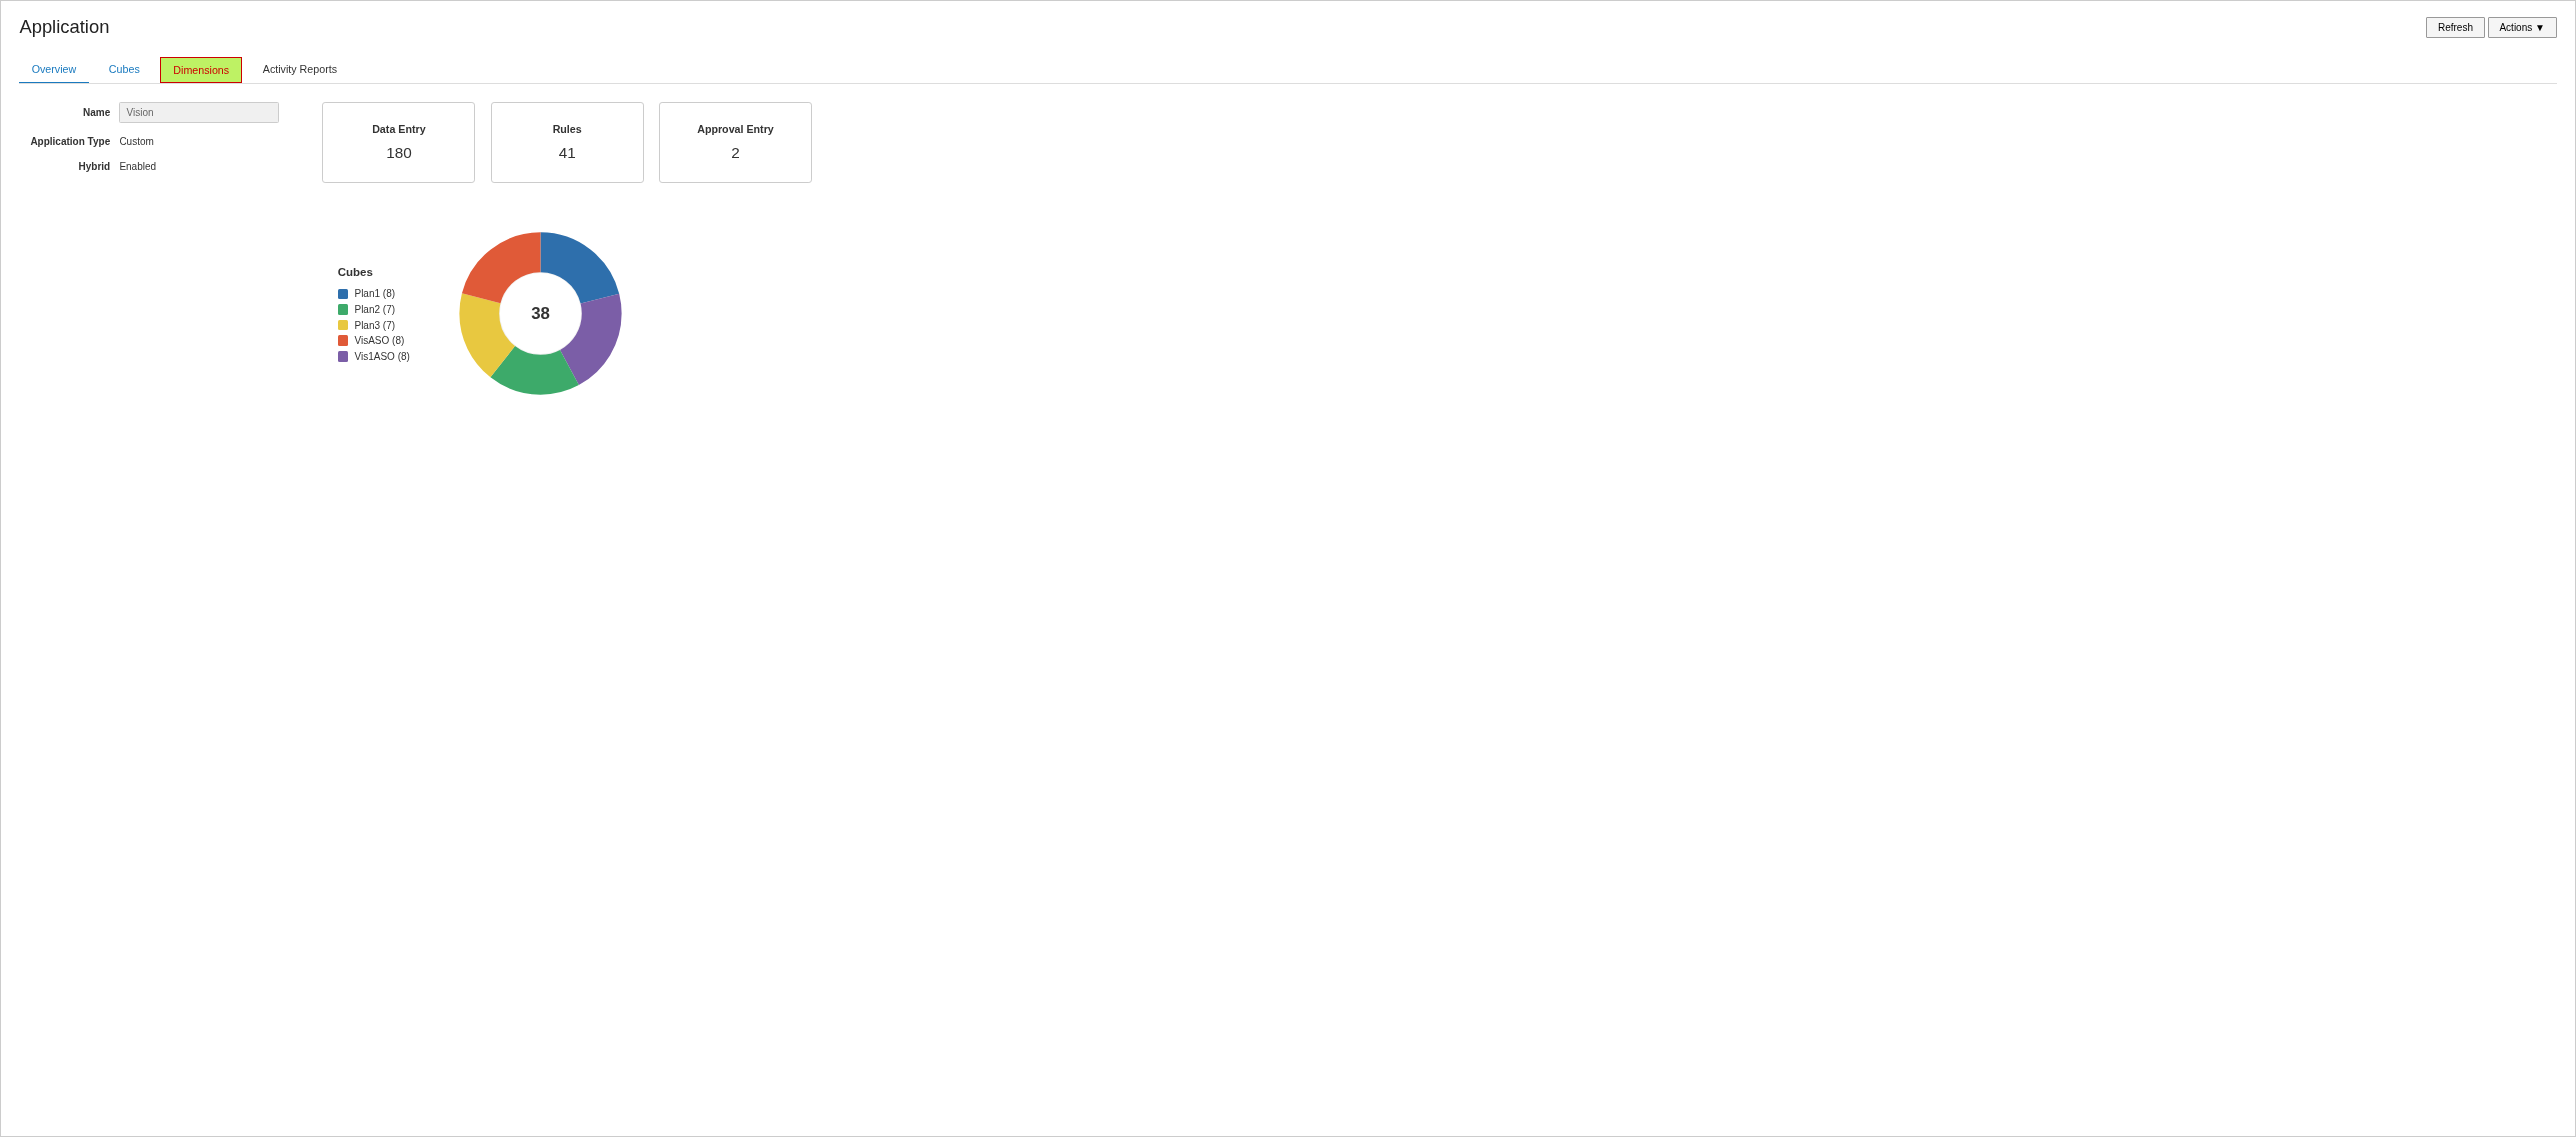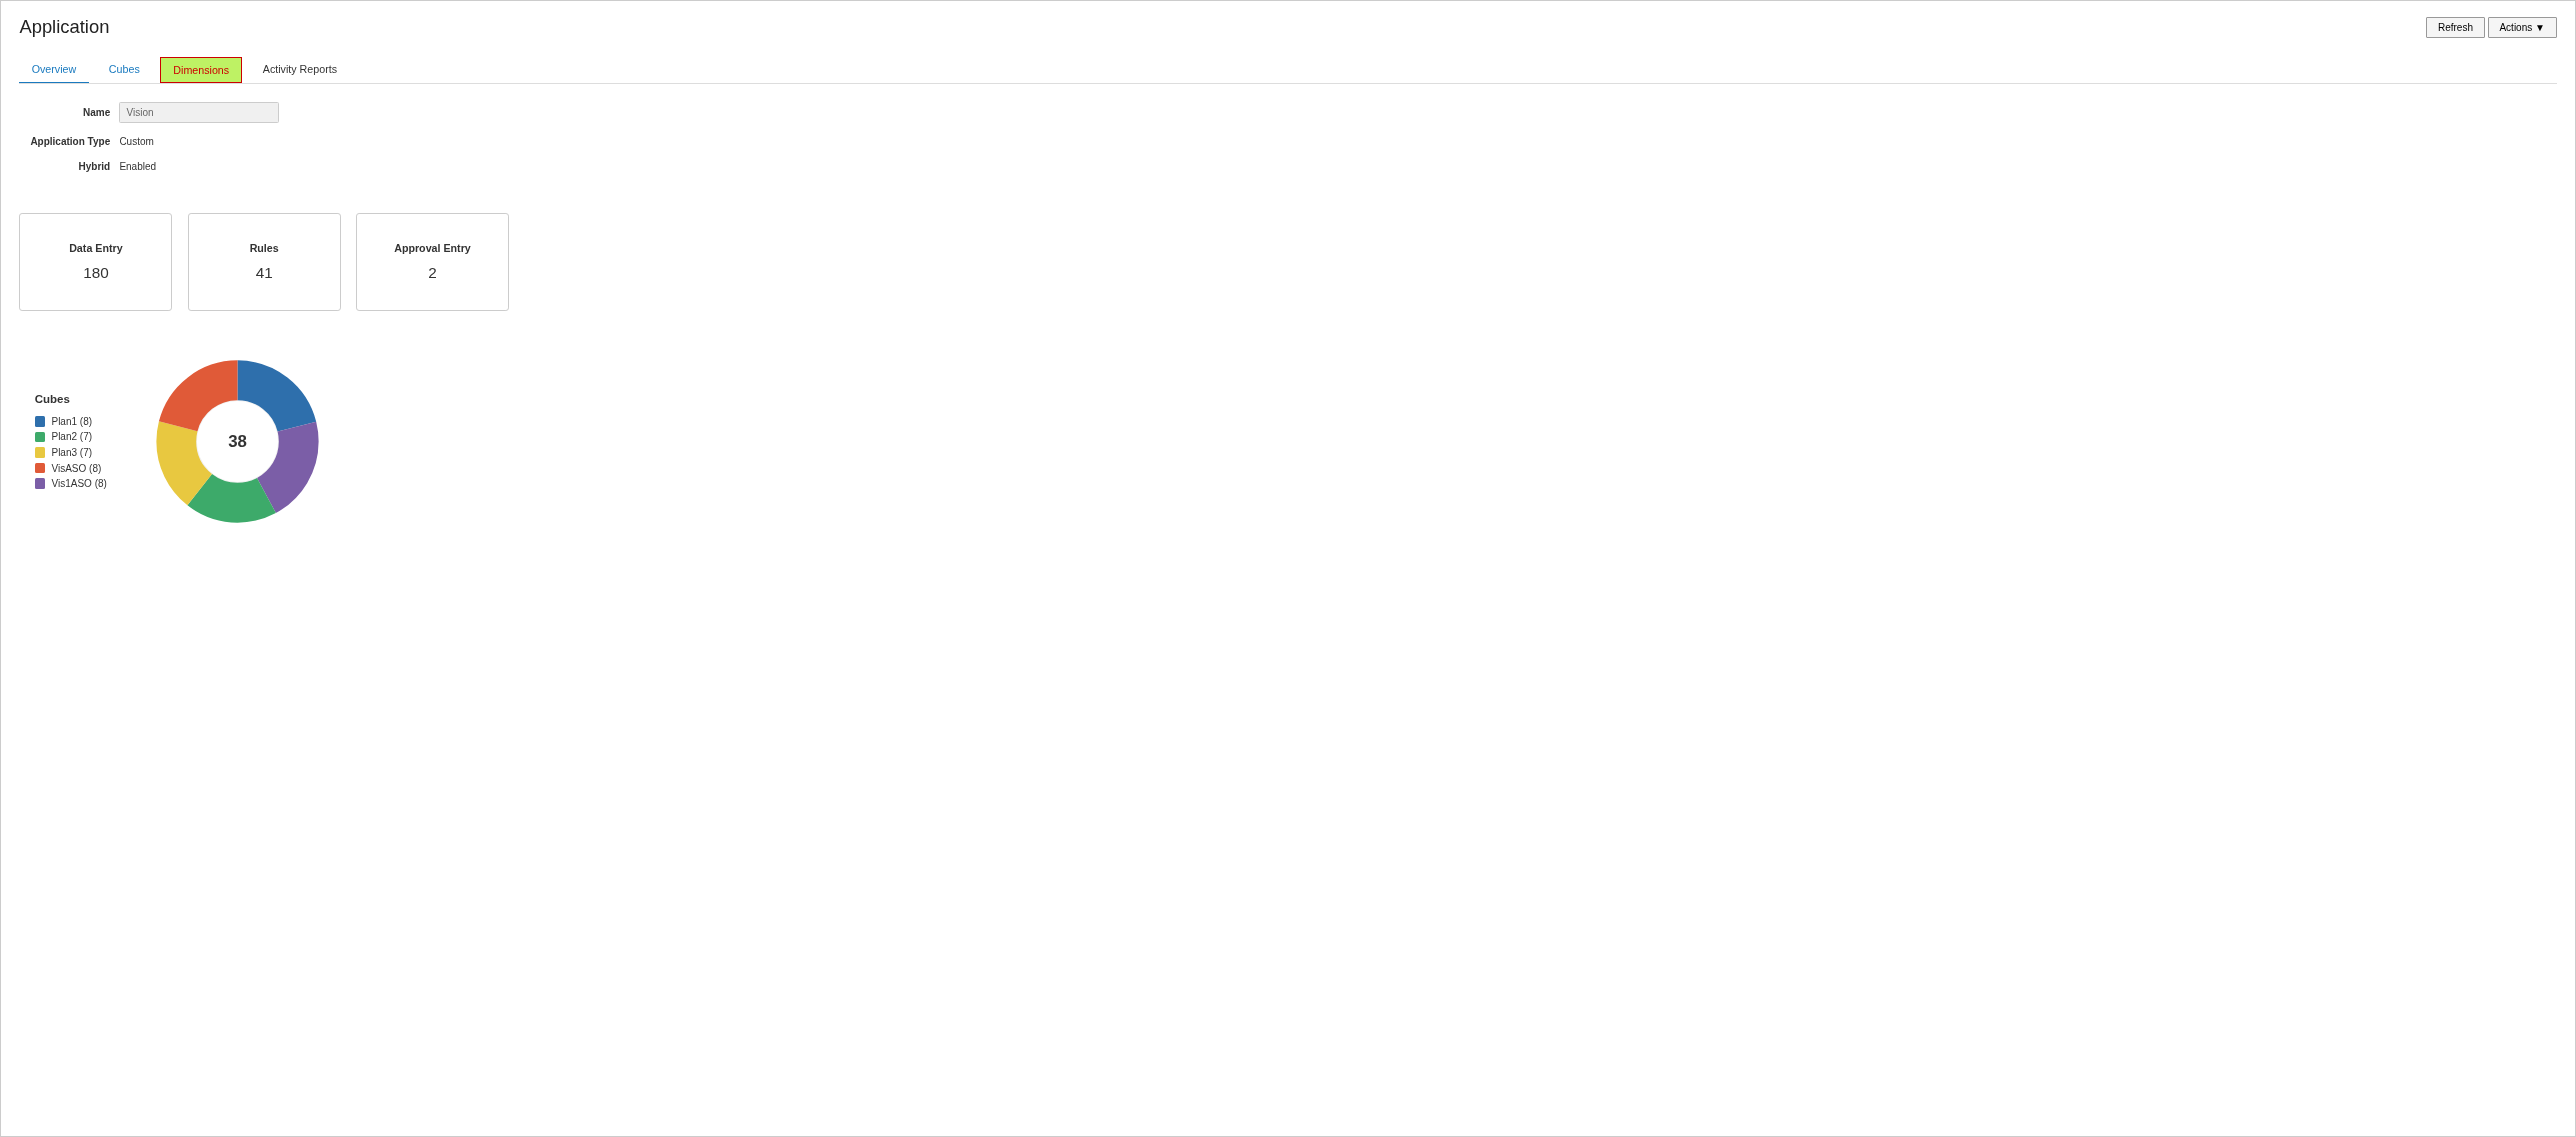--- a/index.html
+++ b/index.html
@@ -67,22 +67,21 @@
       color: #cc0000;
       border: 1.5px solid #cc0000;
       margin-bottom: -0.8px;
       background: #bef264;
     }
     .tab.no-style {
       color: #333;
     }
     .content-area {
       display: flex;
-      gap: 32px;
-      flex-direction: column;
+      gap: 43px;
     }
     .left-panel {
       width: 260px;
       flex-shrink: 0;
     }
     .form-row {
       display: flex;
       align-items: flex-start;
       margin-bottom: 9.2px;
     }
@@ -126,21 +125,21 @@
       flex: 1;
     }
     .stats-cards {
       display: flex;
       gap: 15.3px;
       margin-bottom: 31px;
     }
     .stat-card {
       border: 0.8px solid #ccc;
       border-radius: 3.1px;
-      padding: 28px 31px;
+      padding: 20px 31px;
       text-align: center;
       min-width: 153px;
     }
     .stat-card-label {
       font-weight: bold;
       font-size: 10.7px;
       margin-bottom: 9.2px;
     }
     .stat-card-value {
       font-size: 15.3px;

